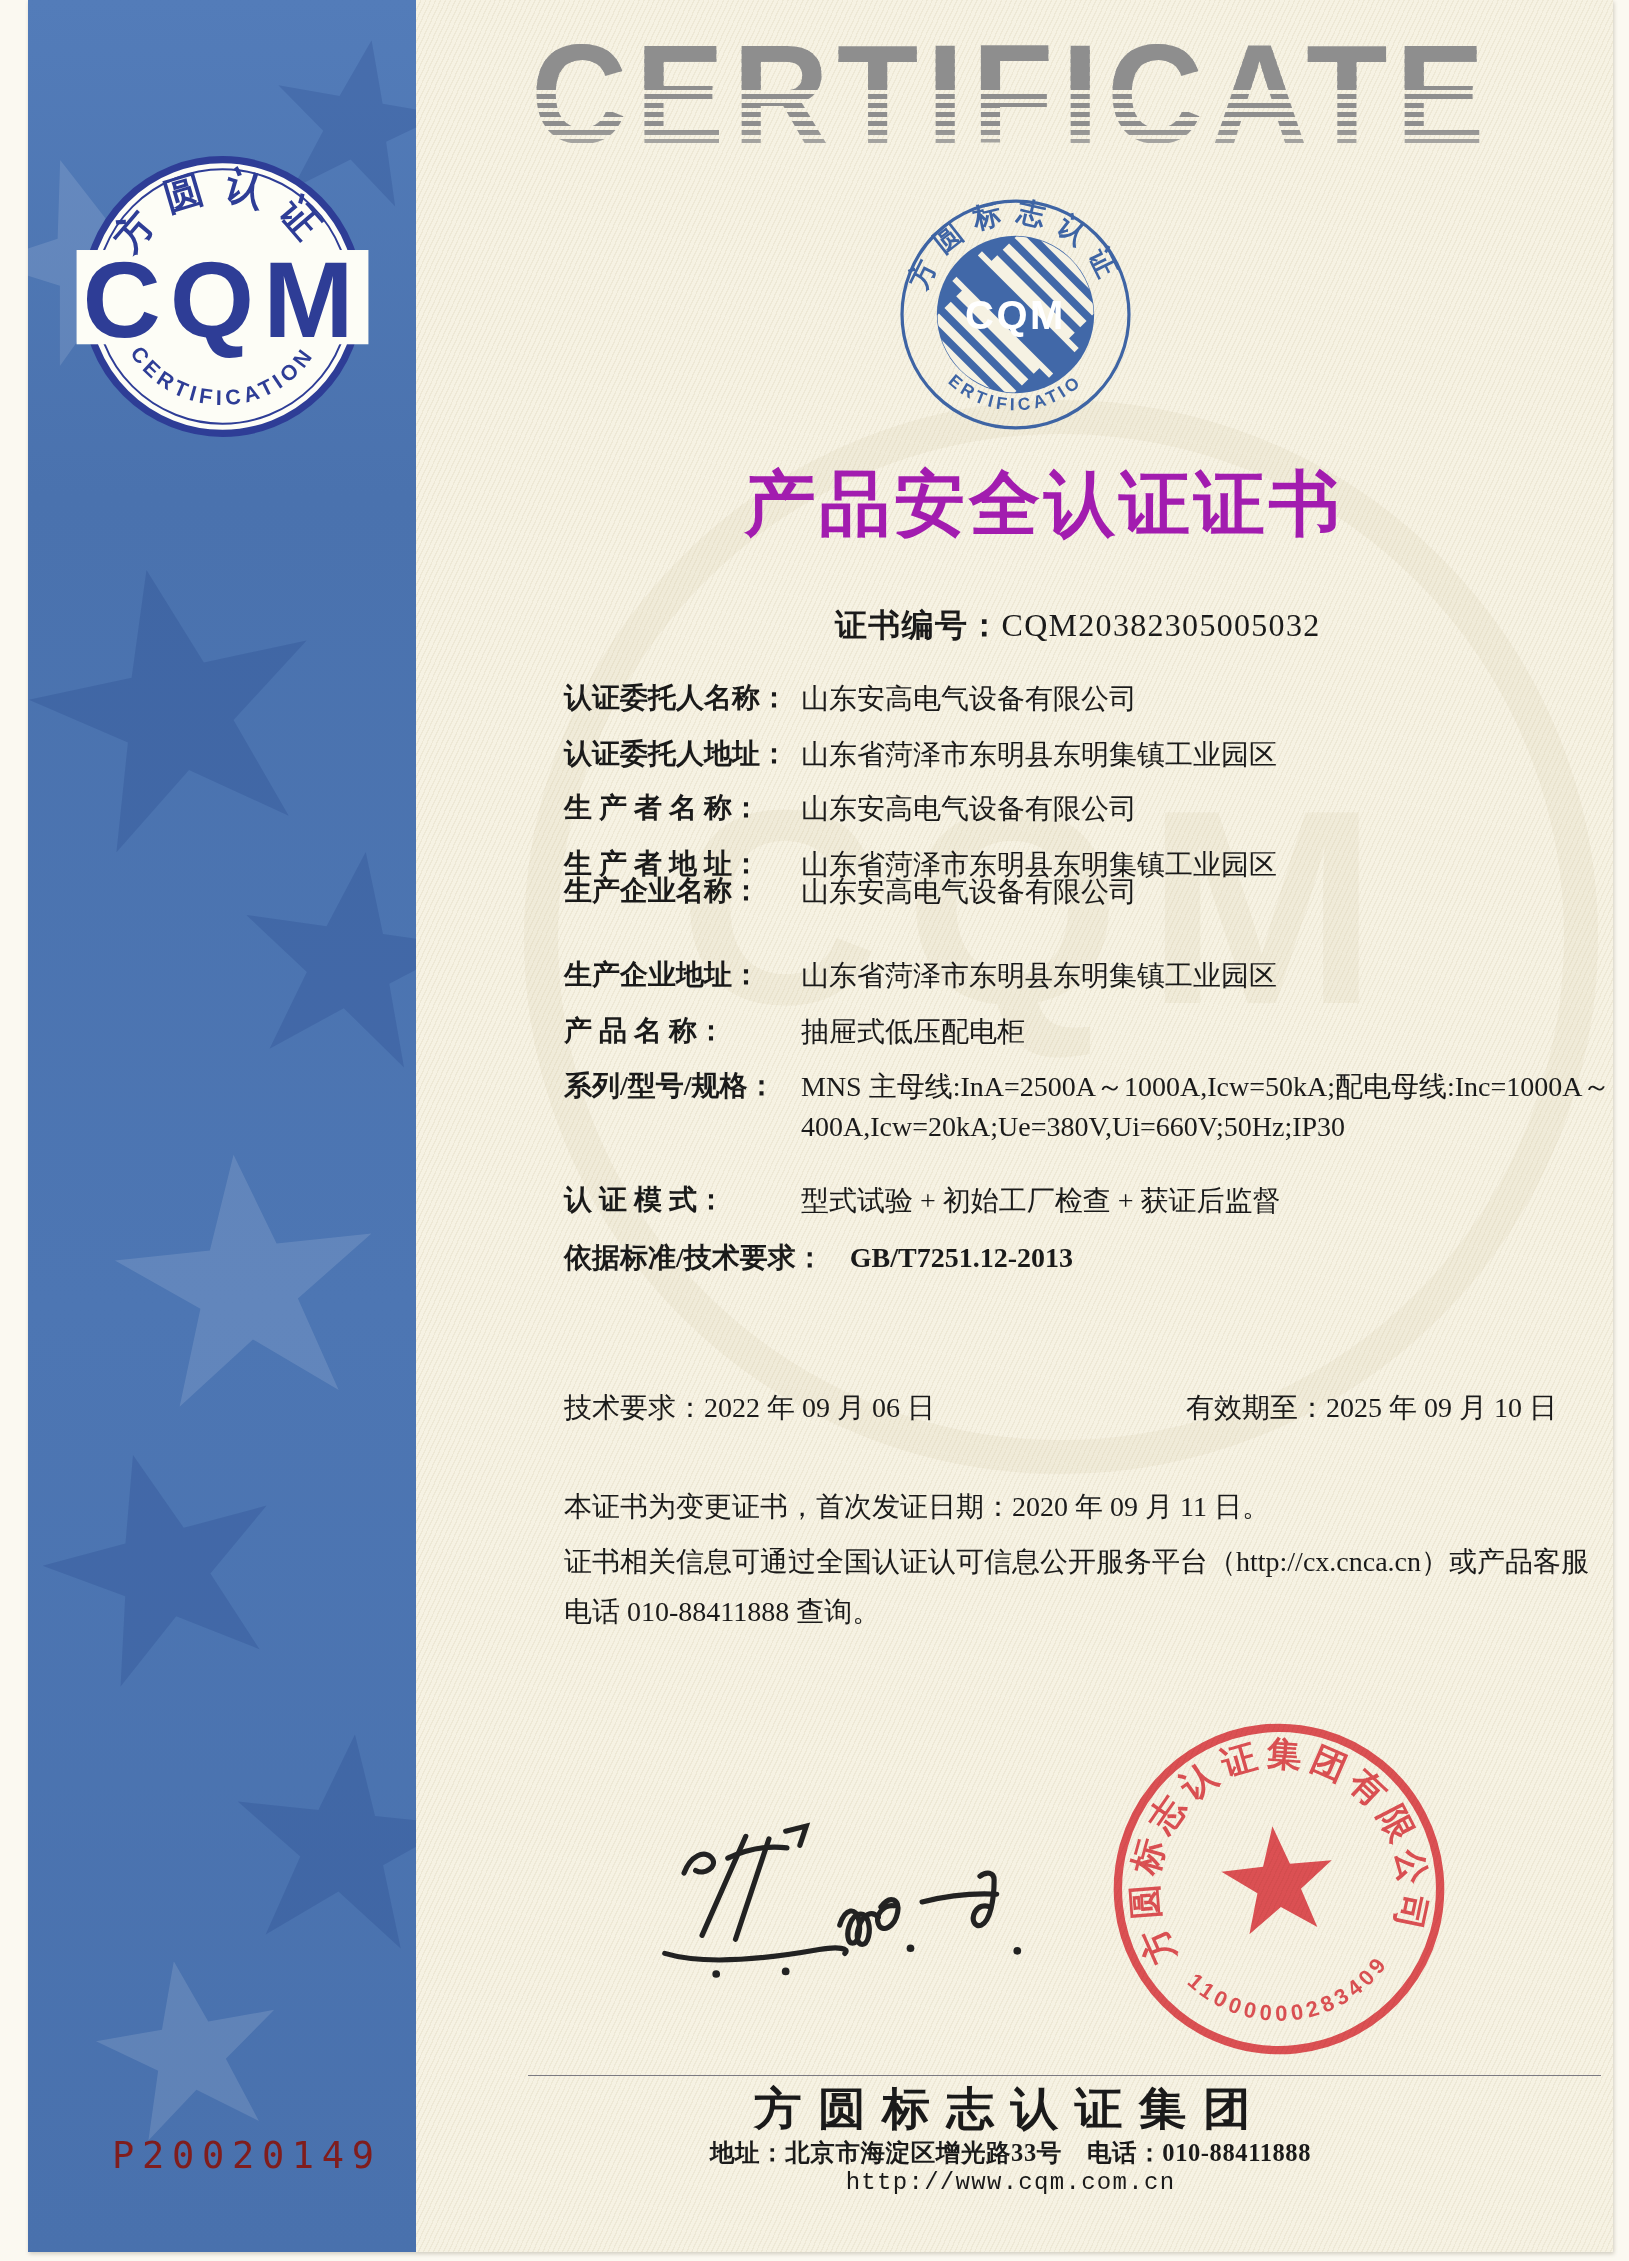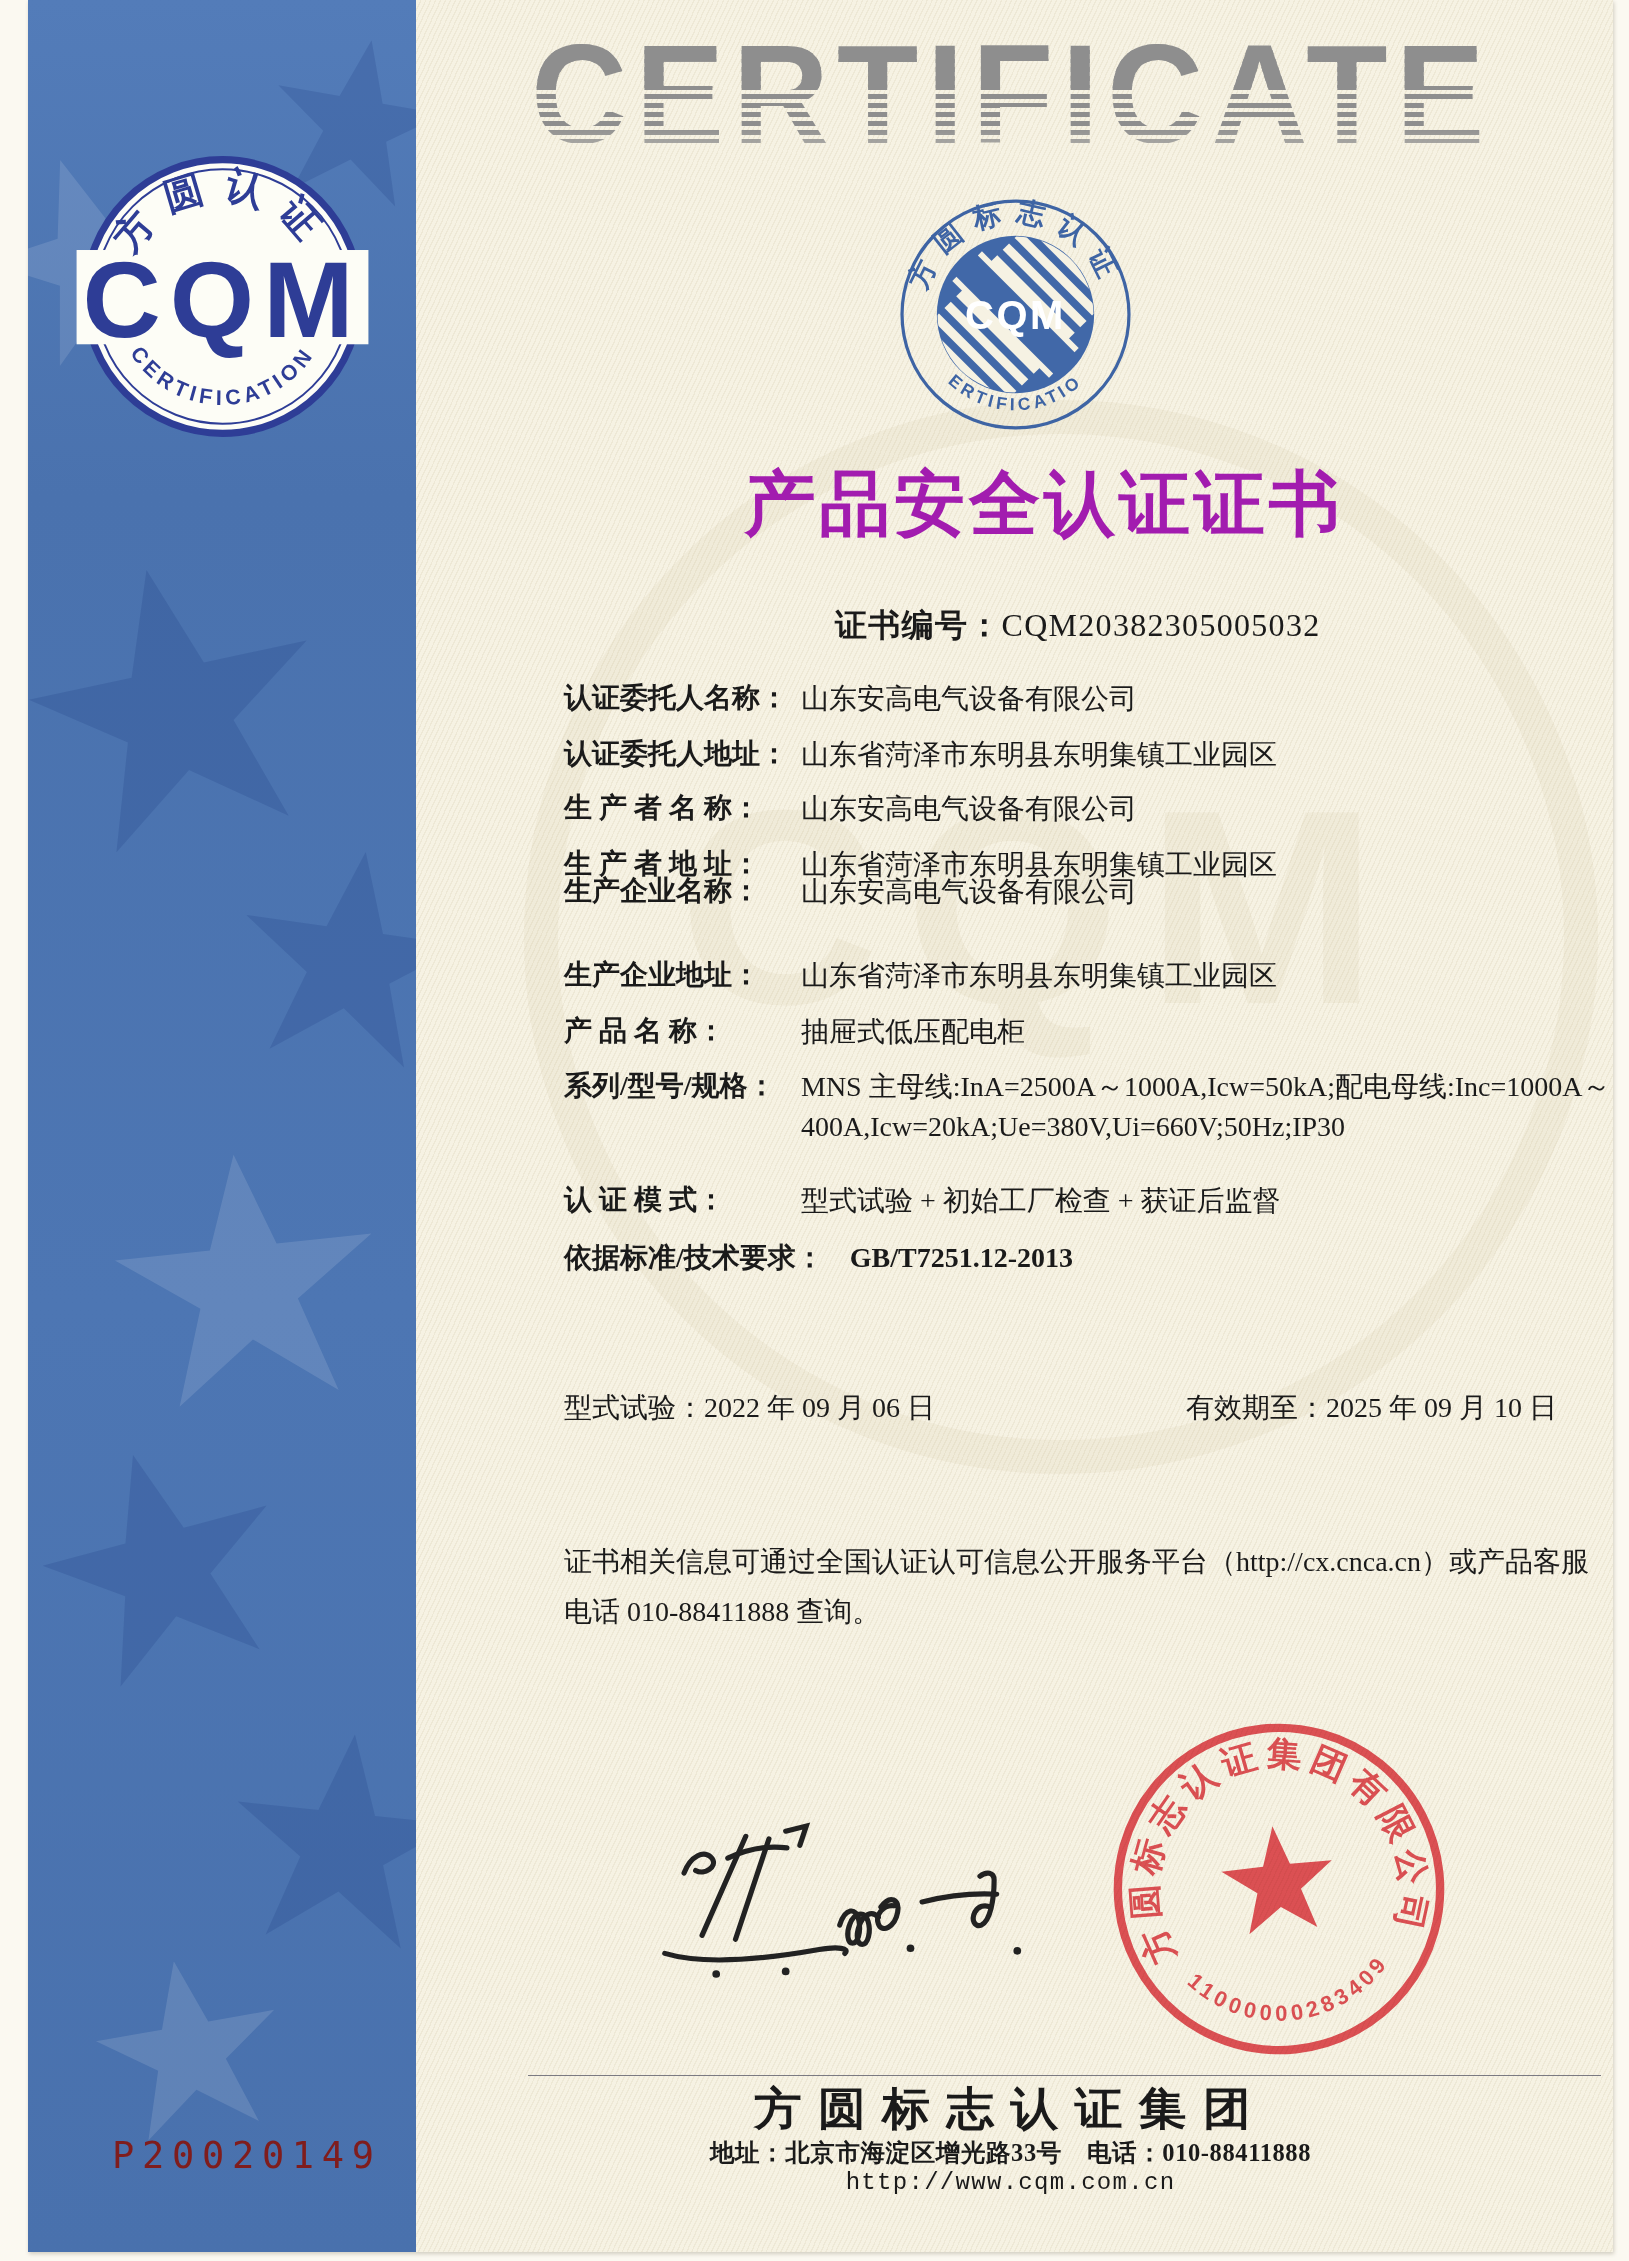--- a/index.html
+++ b/index.html
@@ -159,24 +159,25 @@
     <div class="frow" style="top:1067px">
       <span class="lbl">系列/型号/规格：</span><span class="val">MNS 主母线:InA=2500A～1000A,Icw=50kA;配电母线:Inc=1000A～400A,Icw=20kA;Ue=380V,Ui=660V;50Hz;IP30</span></div>
     <div class="frow" style="top:1181px">
       <span class="lbl">认 证 模 式：</span><span class="val">型式试验 + 初始工厂检查 + 获证后监督</span></div>
     <div class="frow bold" style="top:1239px">
       <span class="lbl" style="min-width:0;margin-right:26px;">依据标准/技术要求：</span><span>GB/T7251.12-2013</span></div>
   </div>
 
 
   <div class="datecell" style="left:536px;top:1389px;">
-    <span>型式试验：</span><span>2022 年 09 月 06 日</span></div>
+    <span>技术要求：</span><span>2022 年 09 月 06 日</span></div>
   <div class="datecell" style="left:1158px;top:1389px;">
     <span>有效期至：</span><span>2025 年 09 月 10 日</span></div>
 
+  <div class="para" style="top:1488px;">本证书为变更证书，首次发证日期：2020 年 09 月 11 日。</div>
   <div class="para" style="top:1537px;line-height:50px;">证书相关信息可通过全国认证认可信息公开服务平台（http://cx.cnca.cn）或产品客服电话 010-88411888 查询。</div>
 
   <svg class="sig" width="426" height="193" viewBox="0 0 660 300">
     <g fill="none" stroke="#222222" stroke-width="8" stroke-linecap="round">
       <path d="M100,115 c10,-26 32,-38 44,-22 c8,12 -12,26 -26,18"></path>
       <path d="M196,58 L128,212"></path>
       <path d="M232,62 L180,218"></path>
       <path d="M168,92 c30,-14 62,-20 92,-16"></path>
       <path d="M258,50 l32,-8 l-10,30"></path>
       <path d="M70,240 c60,18 150,10 240,-6 c30,-5 48,-2 40,6"></path>

